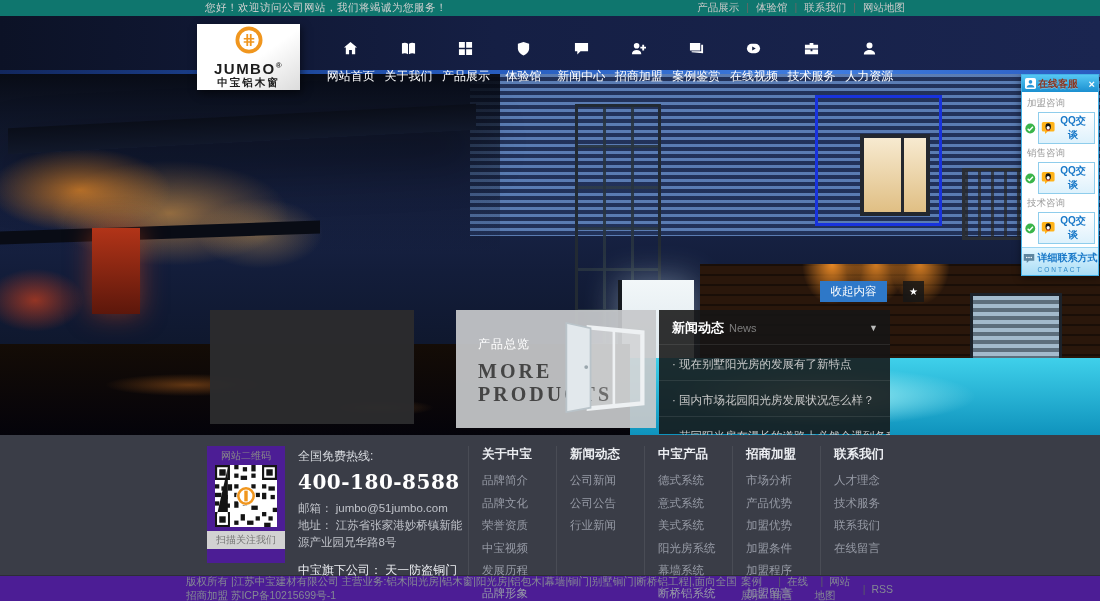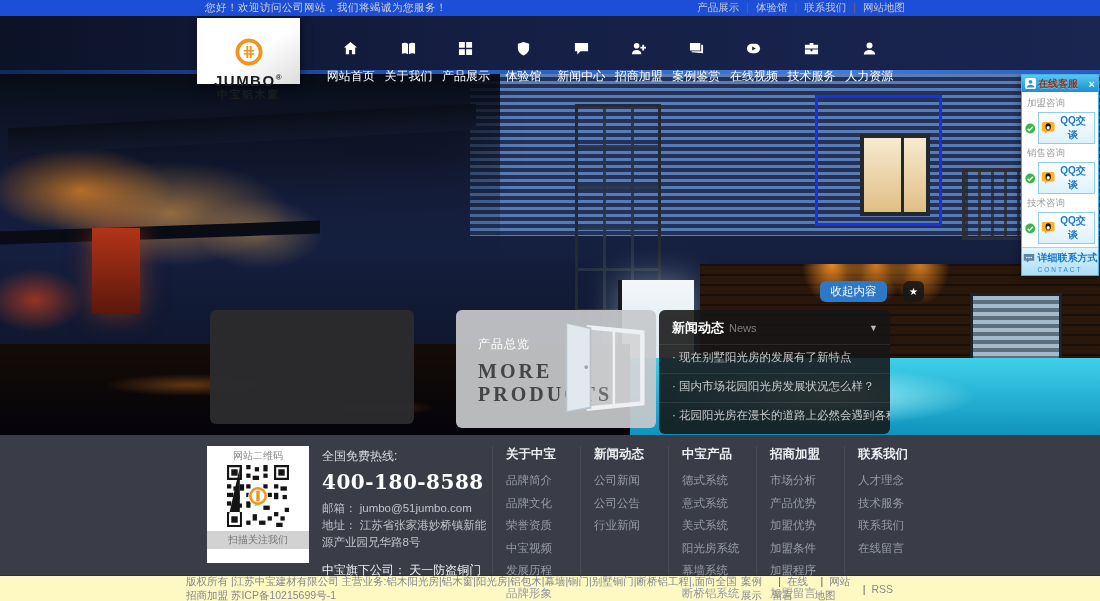--- a/index.html
+++ b/index.html
@@ -1,29 +1,29 @@
 <!DOCTYPE html>
 <html><head>
 <meta charset="utf-8">
 <style>
   * { margin:0; padding:0; box-sizing:border-box; }
   html,body { width:1100px; height:601px; background:#0b1220; font-family:"Liberation Sans",sans-serif; overflow:hidden; }
   .page { position:relative; width:1100px; height:601px; overflow:hidden; background:#0b1220; }
 
   
-  .topbar { height:16px; background:#1d4ed8; display:flex; align-items:center; }
+  .topbar { height:16px; background:#0f766e; display:flex; align-items:center; }
   .topbar-inner { width:700px; margin-left:205px; display:flex; justify-content:space-between; align-items:center; }
   .welcome { color:#d0d0d0; font-size:10.5px; letter-spacing:.5px; }
   .topbar-links { display:flex; align-items:center; }
   .topbar-links a { color:#c8c8c8; font-size:10.5px; text-decoration:none; cursor:pointer; }
   .topbar-links a + a::before { content:"|"; color:#666; margin:0 7px; }
 
   
   .navbar { position:relative; height:54px; background:linear-gradient(90deg,#0c1226 0%,#151f44 45%,#1a2550 100%); z-index:20; }
-  .logo { position:absolute; left:197px; top:2px; width:103px; height:66px; background:linear-gradient(145deg,#ffffff 55%,#dcdcdc 100%); text-align:center; padding-top:19px; cursor:pointer; z-index:30; box-shadow:2px 3px 8px rgba(0,0,0,.5); }
+  .logo { position:absolute; left:197px; top:8px; width:103px; height:66px; background:linear-gradient(145deg,#ffffff 55%,#dcdcdc 100%); text-align:center; padding-top:1px; cursor:pointer; z-index:30; box-shadow:2px 3px 8px rgba(0,0,0,.5); }
   .logo-emblem { height:30px; }
   .logo-brand { font-size:15px; font-weight:bold; color:#1d1d1d; letter-spacing:1.5px; line-height:13px; }
   .logo-brand sup { font-size:8px; }
   .logo-sub { font-size:10.5px; font-weight:bold; color:#1d1d1d; letter-spacing:2px; margin-top:1px; }
   .nav { position:absolute; left:322px; top:0; width:576px; height:54px; display:flex; }
   .nav-item { flex:1; display:flex; flex-direction:column; align-items:center; justify-content:center; gap:12px; color:#fff; font-size:12px; text-decoration:none; cursor:pointer; padding-top:2px;margin-top:37px; }
   .nav-icon { height:15px; display:flex; align-items:center; }
   .blue-band { height:4px; background:linear-gradient(90deg,#12275e 0%,#2357b8 40%,#3f7de0 75%,#2a5cc0 100%); }
 
   
@@ -59,32 +59,32 @@
       radial-gradient(220px 42px at 42% 50%, rgba(190,255,255,.85), transparent 70%),
       linear-gradient(180deg,#3fd0ea,#0f93bd); }
   .h-deck { left:0; top:270px; width:630px; height:91px;
     background:
       radial-gradient(120px 16px at 30% 45%, rgba(255,140,40,.35), transparent 70%),
       radial-gradient(80px 12px at 60% 70%, rgba(255,160,60,.25), transparent 70%),
       linear-gradient(180deg,#140c06,#04030a); }
   .h-blue-box { left:815px; top:21px; width:127px; height:131px; border:3px solid #1833dd; z-index:3; }
 
   
-  .overlay { position:absolute; z-index:6;border-radius:6px; }
+  .overlay { position:absolute; z-index:6; }
   .dark-panel { left:210px; top:236px; width:204px; height:114px; background:rgba(43,43,45,.97); }
   .products-panel { left:456px; top:236px; width:200px; height:118px; background:rgba(198,200,202,.93); padding:26px 0 0 22px; cursor:pointer; }
   .pp-title { color:#fff; font-size:12px; letter-spacing:1px; }
   .pp-more { font-family:"Liberation Serif",serif; font-weight:bold; color:#454545; font-size:20px; letter-spacing:3px; line-height:23px; margin-top:7px; }
   .pp-window { position:absolute; right:5px; top:10px; }
   .news-panel { left:659px; top:236px; width:231px; height:124px; background:rgba(22,22,22,.88); }
   .news-head { display:flex; align-items:center; padding:9px 12px 7px 13px; }
   .news-title { color:#fff; font-size:13px; font-weight:bold; }
   .news-sub { color:#7e7e7e; font-size:11px; margin-left:5px; }
   .news-caret { margin-left:auto; color:#bbb; font-size:9px; cursor:pointer; }
-  .news-item { display:block; color:#c9c9c9; font-size:11.5px; padding:5px 12px 8px 13px; border-top:1px solid rgba(255,255,255,.09); text-decoration:none; cursor:pointer; white-space:nowrap; overflow:hidden; }
+  .news-item { display:block; color:#c9c9c9; font-size:11.5px; padding:12px 12px 8px 13px; border-top:1px solid rgba(255,255,255,.09); text-decoration:none; cursor:pointer; white-space:nowrap; overflow:hidden; }
   .news-item::before { content:"· "; color:#c9c9c9; }
   .collapse-btn { left:820px; top:207px; width:67px; height:21px; background:#2e78c8; color:#fff; font-size:11.5px; border:none; cursor:pointer; line-height:21px; text-align:center; }
   .star-btn { left:903px; top:207px; width:21px; height:21px; background:rgba(22,22,22,.85); color:#fff; font-size:10px; border:none; cursor:pointer; line-height:21px; text-align:center; }
 
   
   .service { position:absolute; right:1px; top:0; width:78px; z-index:10; background:#fff; border:1px solid #45b2e8; box-shadow:0 2px 8px rgba(0,0,0,.45); font-size:10px; }
   .svc-head { height:17px; background:linear-gradient(180deg,#55c8f4,#1b8fd0); display:flex; align-items:center; padding:0 3px; }
   .svc-head-icon { margin-right:2px; display:flex; }
   .svc-title { color:#8a3520; font-weight:bold; font-size:10px; text-shadow:0 1px 0 rgba(255,255,255,.35); }
   .svc-close { margin-left:auto; color:#fff; font-size:11px; font-weight:bold; cursor:pointer; line-height:10px; }
@@ -92,35 +92,35 @@
   .svc-label { color:#999; font-size:9.5px; margin:3px 0 2px 2px; }
   .svc-row { display:flex; align-items:center; gap:2px; margin-bottom:2px; }
   .qq-btn { display:flex; align-items:center; gap:1px; border:1px solid #8ecdec; border-radius:0; background:linear-gradient(180deg,#ffffff,#ddf1fc); padding:1px 4px 1px 2px; cursor:pointer; }
   .qq-btn span { color:#1878c8; font-weight:bold; font-size:10px; }
   .svc-foot { border-top:1px solid #9ed6f2; background:linear-gradient(180deg,#e2f6ff,#a9ddf6); text-align:center; padding:3px 0 2px; cursor:pointer; }
   .svc-contact { display:flex; align-items:center; justify-content:center; gap:3px; color:#1878c8; font-weight:bold; font-size:10px; }
   .svc-contact-sub { color:#2d88c8; font-size:6.5px; letter-spacing:2px; margin-top:1px; }
 
   
   .footer { height:140px; background:#3a3d47; display:flex; padding:11px 0 0 207px; }
-  .qr-box { width:102px; background:#ffffff; text-align:center; height:117px; }
+  .qr-box { width:78px; background:#4c1d95; text-align:center; height:117px; }
   .qr-title { font-size:10px; color:#888; line-height:19px; }
   .qr-caption { font-size:10px; color:#777; background:#d2d2d2; line-height:18px; }
   .fc { margin-left:13px; width:168px; color:#c0c3ca; }
   .fc-hotline-label { color:#dadde2; font-size:12px; margin-top:2px; }
   .fc-hotline { color:#fff; font-family:"DejaVu Serif",serif; font-weight:bold; font-size:20px; margin:5px 0 6px; letter-spacing:.5px; }
   .fc-line { font-size:11.5px; line-height:17px; }
   .fc-sub { color:#eceef2; font-weight:normal; font-size:12px; margin-top:11px; }
   .fcols { display:flex; margin-left:2px; }
   .fcol { padding:0 13px; border-left:1px solid rgba(255,255,255,.08); min-width:88px; }
   .fcol-title { color:#eceef2; font-weight:bold; font-size:12.5px; margin-bottom:10px; }
   .fcol a { display:block; color:#979ba6; font-size:11.5px; text-decoration:none; margin-bottom:7.5px; cursor:pointer; }
 
   
-  .bottombar { height:26px; background:#fef9c3; border-top:1px solid #2c2e36; display:flex; align-items:center; justify-content:space-between; padding:0 207px 0 186px; }
+  .bottombar { height:26px; background:#4c1d95; border-top:1px solid #2c2e36; display:flex; align-items:center; justify-content:space-between; padding:0 207px 0 186px; }
   .copyright { color:#84889311; color:#848893; font-size:10.5px; }
   .bb-links { display:flex; align-items:center; }
   .bb-links a { color:#848893; font-size:10.5px; text-decoration:none; cursor:pointer; }
   .bb-links a + a::before { content:"|"; color:#5a5d66; margin:0 6px; }
 </style>
 </head>
 <body>
 
 <div class="page">
 

